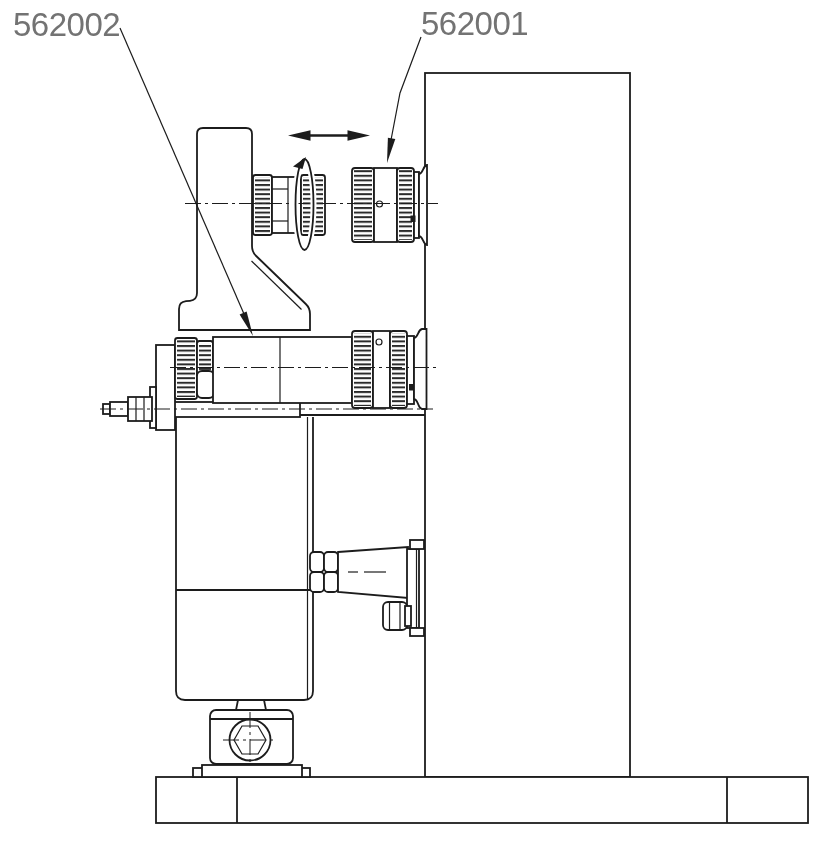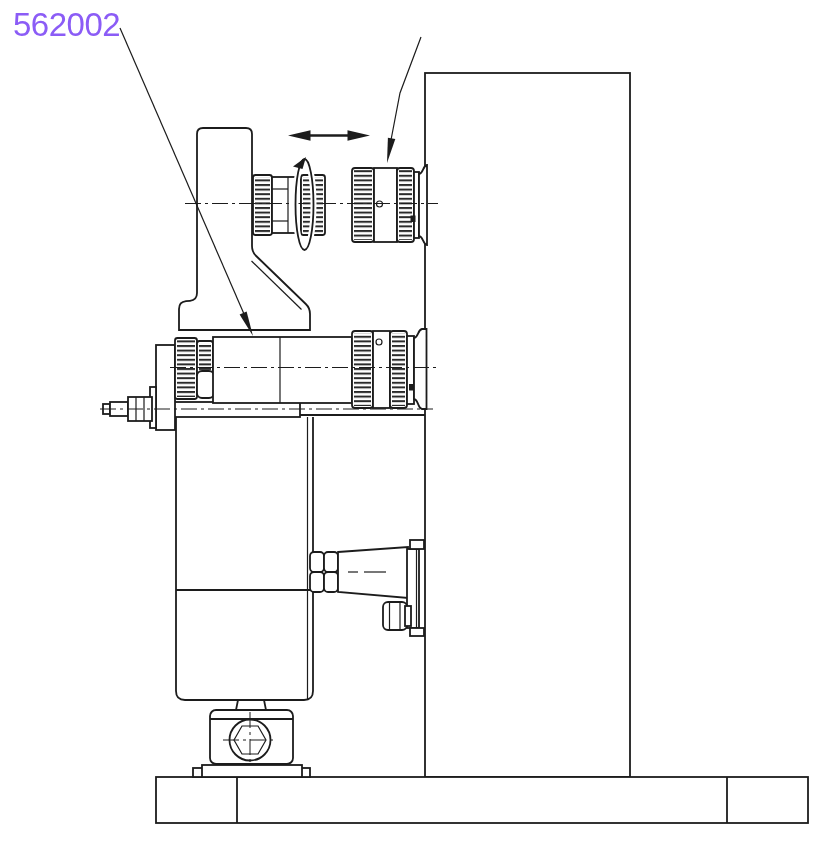--- a/index.html
+++ b/index.html
@@ -6,21 +6,21 @@
   #stage{position:relative;width:832px;height:853px;background:#fff;overflow:hidden;
          font-family:"Liberation Sans", sans-serif;}
   svg{position:absolute;left:0;top:0;}
   .part{fill:#ffffff;stroke:#1c1c1c;stroke-width:1.8;}
   .ln{fill:none;stroke:#1c1c1c;stroke-width:1.8;}
   .thin{fill:none;stroke:#1c1c1c;stroke-width:1.2;}
   .knurl{fill:url(#knurlpat);stroke:none;}
   .solid{fill:#1c1c1c;stroke:none;}
   .cl{fill:none;stroke:#1c1c1c;stroke-width:1;stroke-dasharray:16 4 3 4;}
   .halo{fill:none;stroke:#ffffff;stroke-width:6;}
-  .label{position:absolute;color:#8b5cf6;font-size:33px;letter-spacing:-0.5px;line-height:1;
+  .label{position:absolute;color:#737373;font-size:33px;letter-spacing:-0.5px;line-height:1;
          white-space:nowrap;}
 </style>
 </head>
 <body>
 
 <div id="stage">
 <svg width="832" height="853" viewBox="0 0 832 853">
   <defs>
     <pattern id="knurlpat" width="6" height="4.6" patternUnits="userSpaceOnUse">
       <rect width="6" height="4.6" fill="#ffffff"></rect>
@@ -186,13 +186,14 @@
   </g>
 
   <g>
     <polyline class="thin" points="421,37 400,93 391,140" fill="none"></polyline>
     <polygon class="solid" points="387,163 395.3,139.1 387.9,137.7"></polygon>
   </g>
 </svg>
 
 <div class="label" style="left:13px;top:8px;">562002</div>
 
+<div class="label" style="left:421px;top:7px;">562001</div>
 </div>
 
 </body></html>

